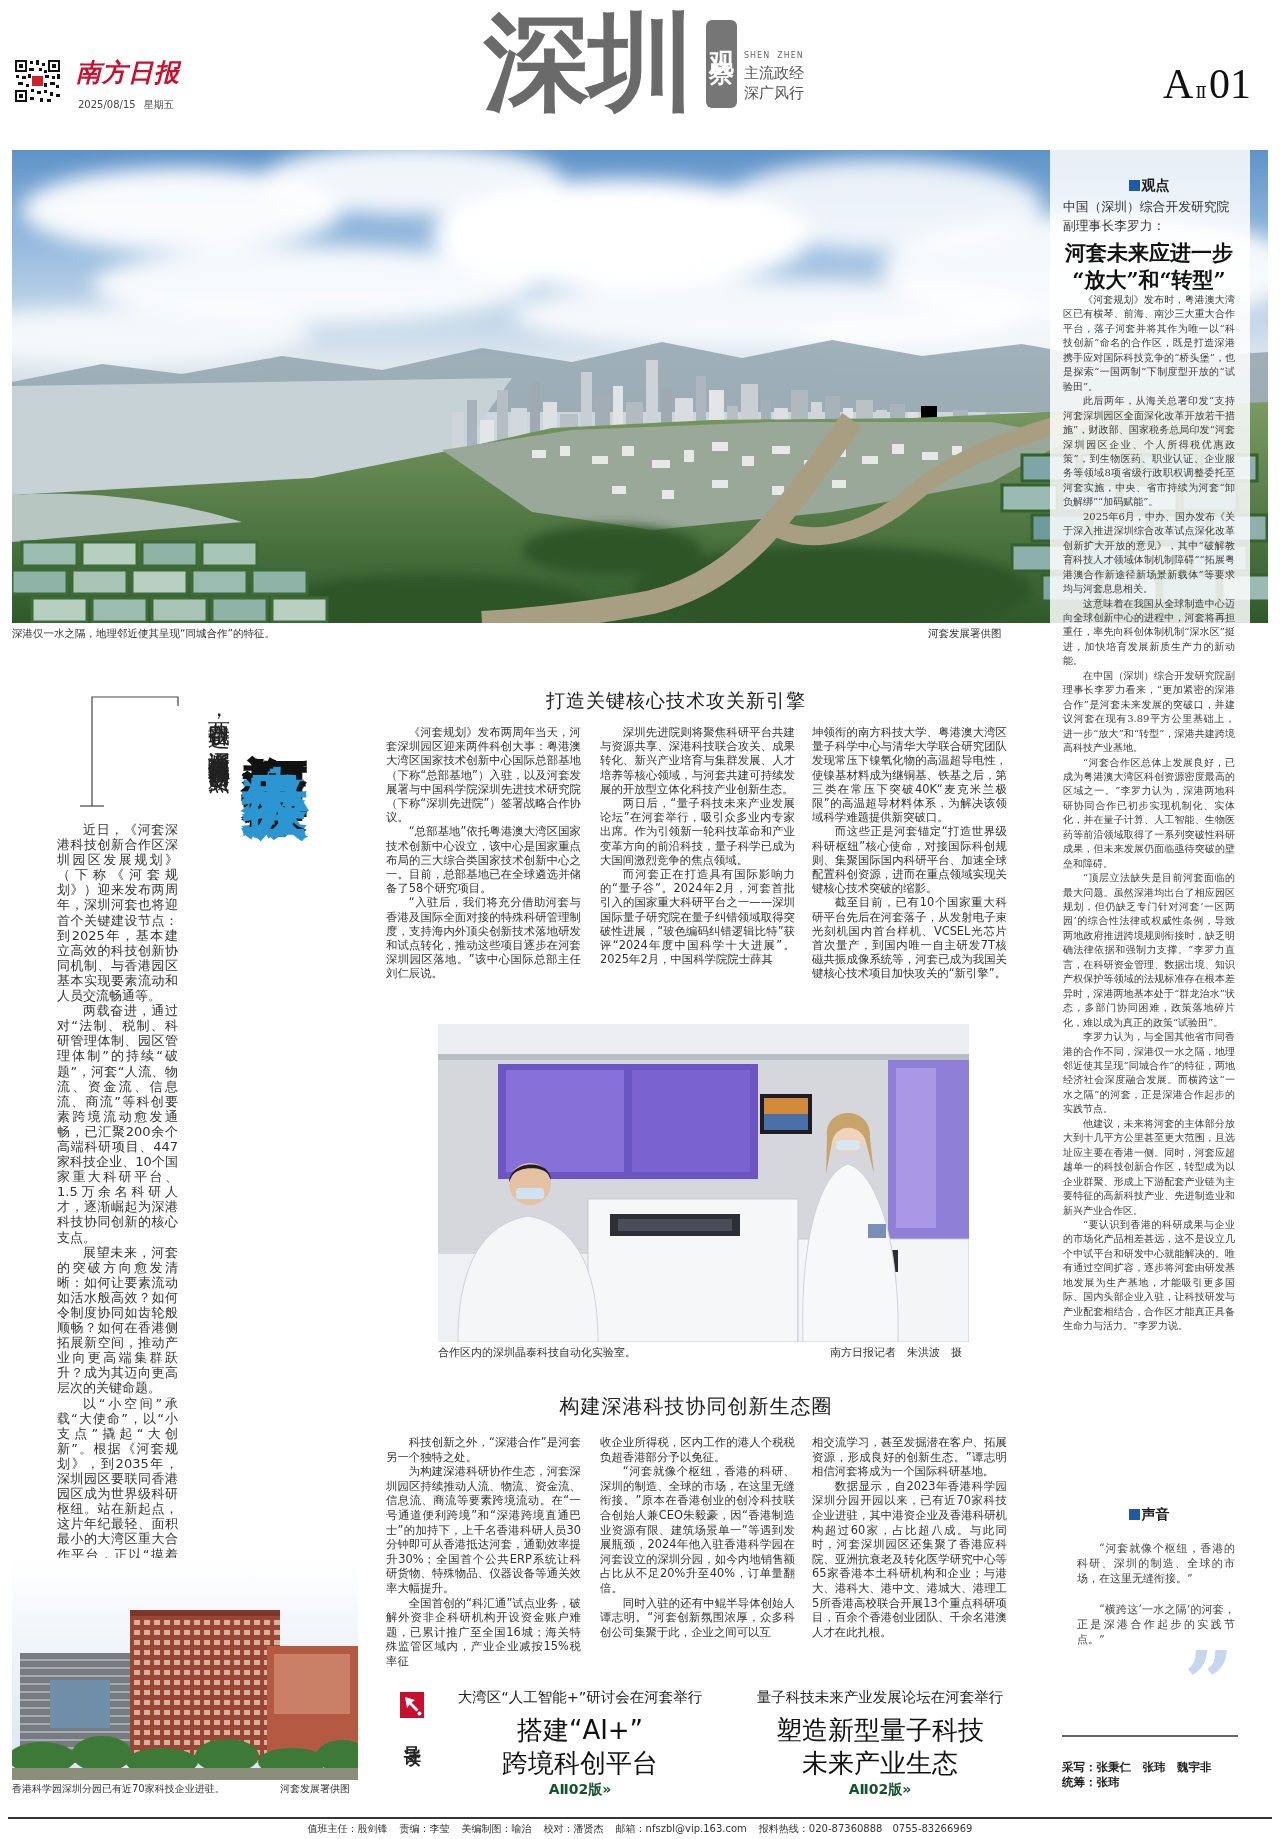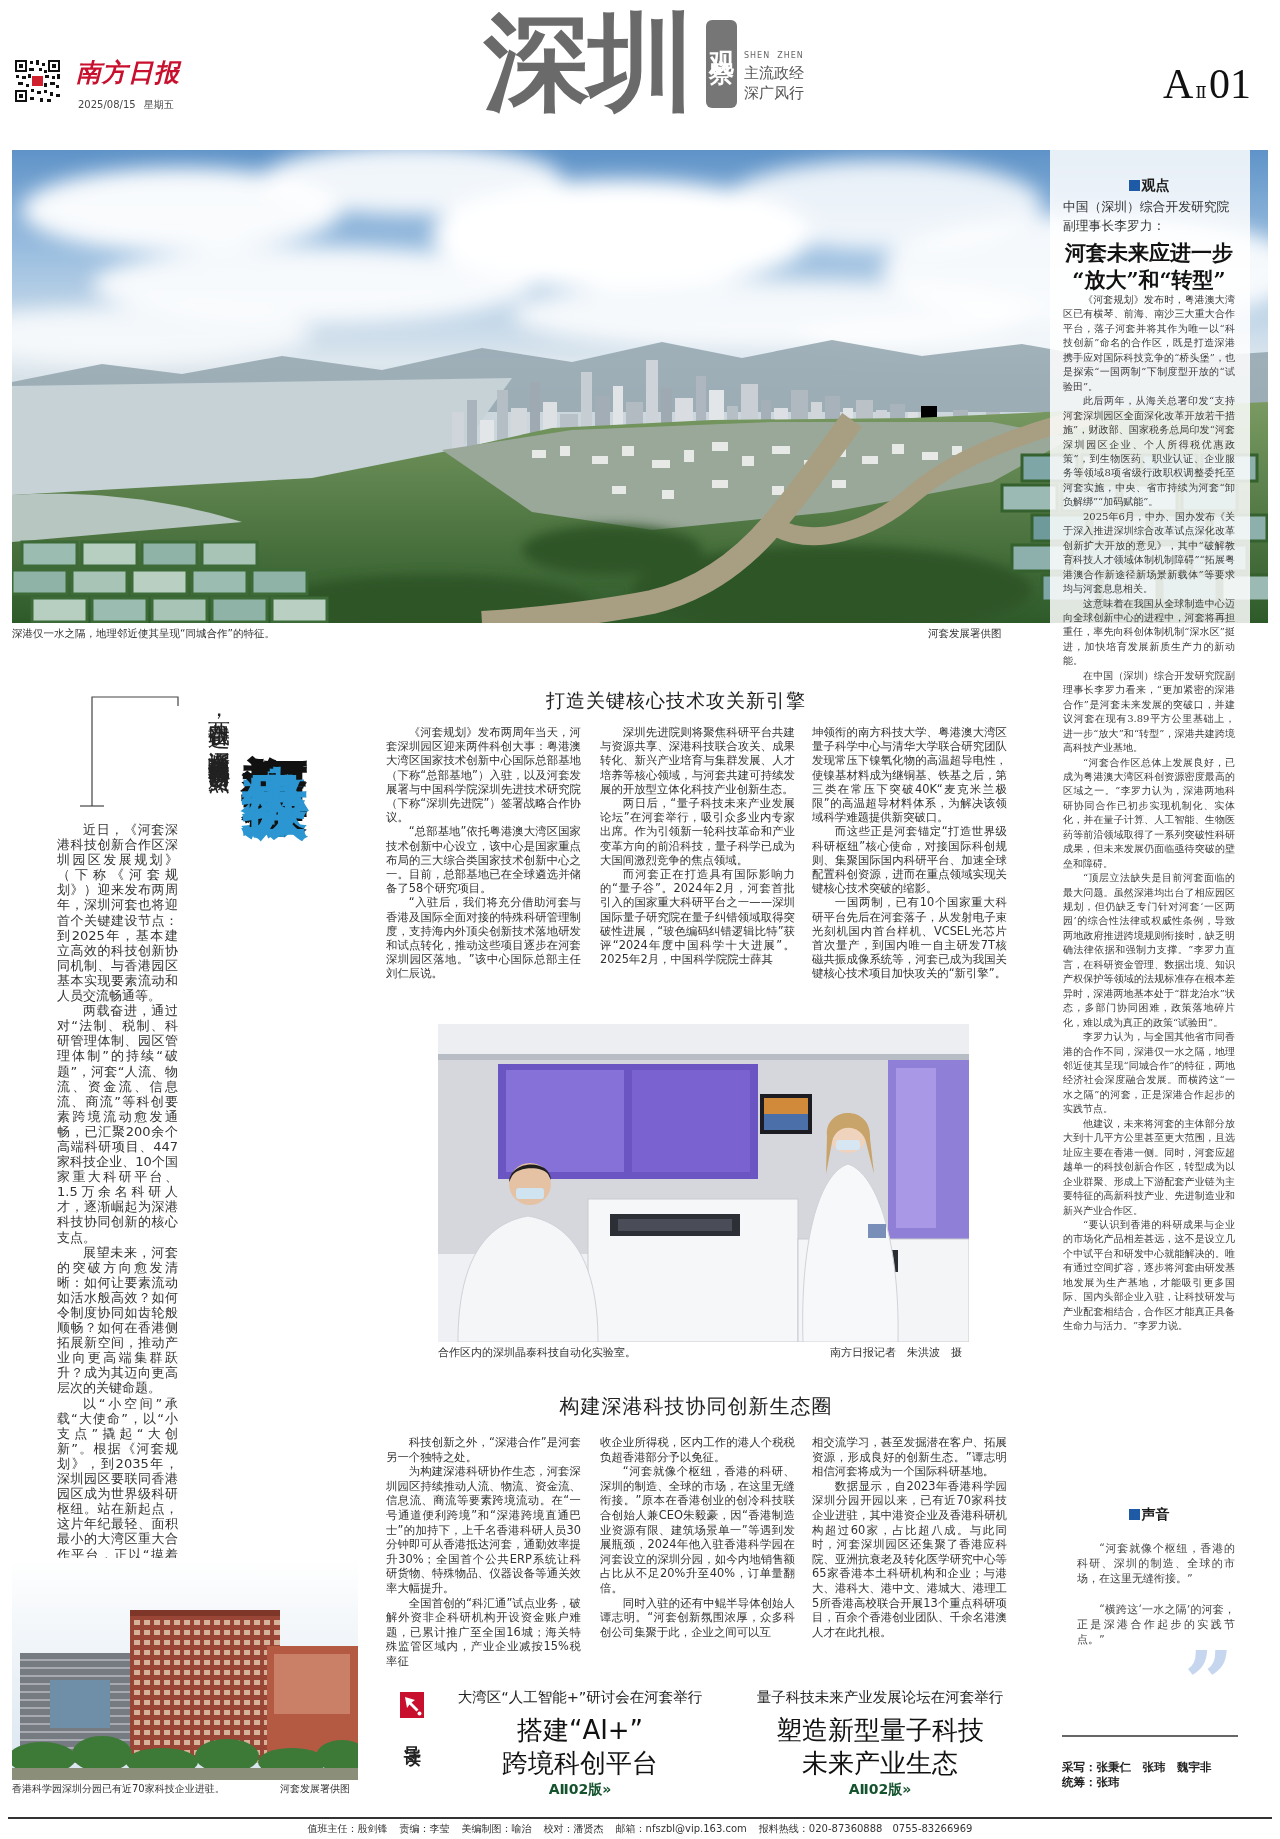--- a/index.html
+++ b/index.html
@@ -331,21 +331,21 @@
   <p>“入驻后，我们将充分借助河套与香港及国际全面对接的特殊科研管理制度，支持海内外顶尖创新技术落地研发和试点转化，推动这些项目逐步在河套深圳园区落地。”该中心国际总部主任刘仁辰说。</p>
 </div>
 <div class="abs col a1" style="left:600px">
   <p>深圳先进院则将聚焦科研平台共建与资源共享、深港科技联合攻关、成果转化、新兴产业培育与集群发展、人才培养等核心领域，与河套共建可持续发展的开放型立体化科技产业创新生态。</p>
   <p>两日后，“量子科技未来产业发展论坛”在河套举行，吸引众多业内专家出席。作为引领新一轮科技革命和产业变革方向的前沿科技，量子科学已成为大国间激烈竞争的焦点领域。</p>
   <p>而河套正在打造具有国际影响力的“量子谷”。2024年2月，河套首批引入的国家重大科研平台之一——深圳国际量子研究院在量子纠错领域取得突破性进展，“玻色编码纠错逻辑比特”获评“2024年度中国科学十大进展”。2025年2月，中国科学院院士薛其</p>
 </div>
 <div class="abs col a1" style="left:812px">
   <p class="cont">坤领衔的南方科技大学、粤港澳大湾区量子科学中心与清华大学联合研究团队发现常压下镍氧化物的高温超导电性，使镍基材料成为继铜基、铁基之后，第三类在常压下突破40K“麦克米兰极限”的高温超导材料体系，为解决该领域科学难题提供新突破口。</p>
   <p>而这些正是河套锚定“打造世界级科研枢纽”核心使命，对接国际科创规则、集聚国际国内科研平台、加速全球配置科创资源，进而在重点领域实现关键核心技术突破的缩影。</p>
-  <p>一国两制，已有10个国家重大科研平台先后在河套落子，从发射电子束光刻机国内首台样机、VCSEL光芯片首次量产，到国内唯一自主研发7T核磁共振成像系统等，河套已成为我国关键核心技术项目加快攻关的“新引擎”。</p>
+  <p>截至目前，已有10个国家重大科研平台先后在河套落子，从发射电子束光刻机国内首台样机、VCSEL光芯片首次量产，到国内唯一自主研发7T核磁共振成像系统等，河套已成为我国关键核心技术项目加快攻关的“新引擎”。</p>
 </div>
 
 <svg class="abs lab" width="531" height="318" viewBox="0 0 531 318">
   <rect width="531" height="318" fill="#d5d7dc"></rect>
   <rect width="531" height="30" fill="#eceef1"></rect>
   <rect x="0" y="30" width="531" height="6" fill="#b8bcc4"></rect>
   <rect x="60" y="40" width="260" height="115" fill="#6b55c2"></rect>
   <rect x="68" y="46" width="118" height="102" fill="#8d78dd" opacity=".8"></rect>
   <rect x="194" y="46" width="118" height="102" fill="#7c66d2" opacity=".85"></rect>
   <rect x="450" y="36" width="81" height="180" fill="#8f7fd6"></rect>

